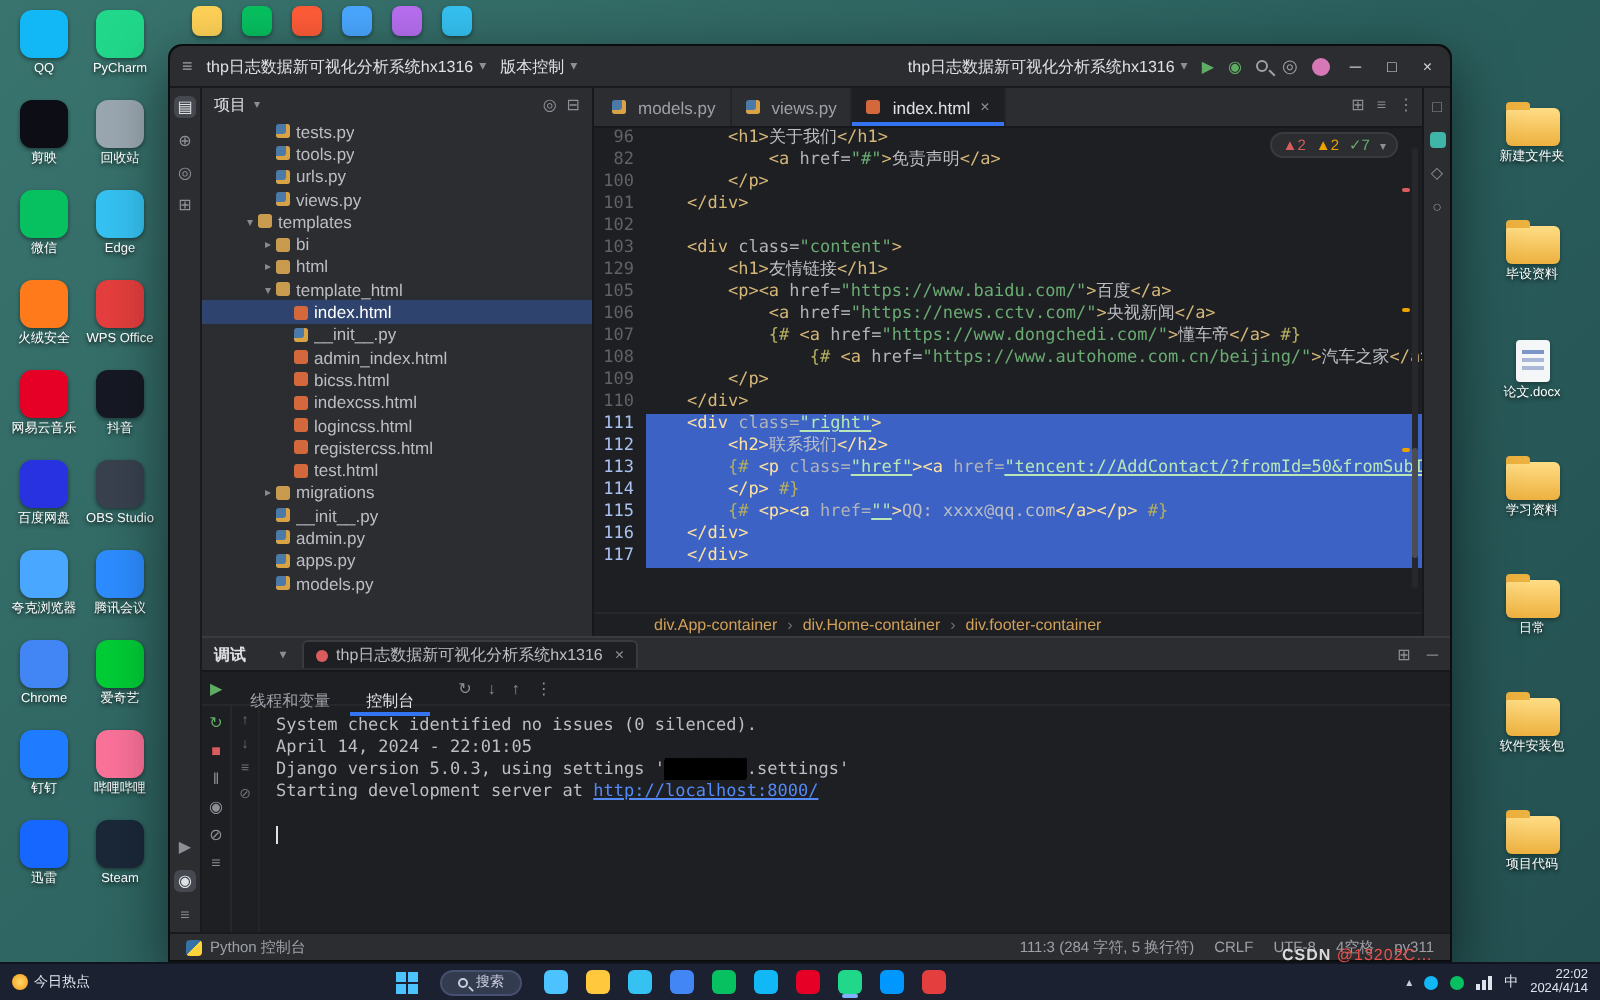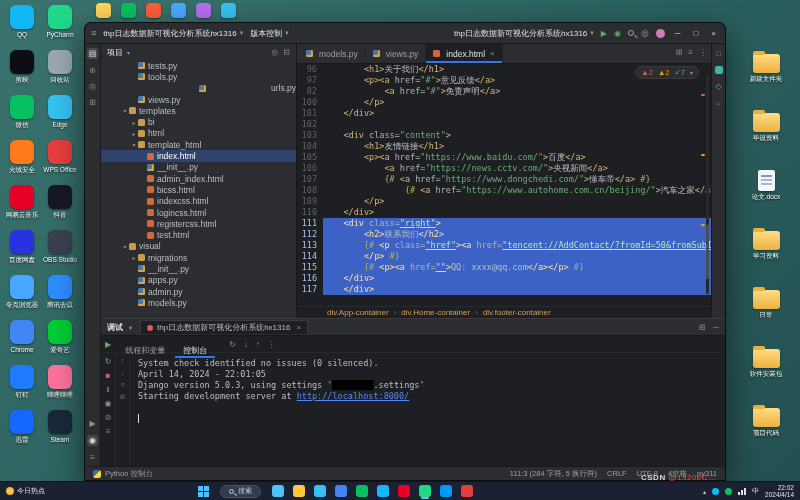--- a/index.html
+++ b/index.html
@@ -86,21 +86,21 @@
 .crumb{color:#d0a059;}
 .bsep{color:#6f7278;}
 
 
 .rstrip{width:14px;flex:none;background:#2b2d30;border-left:1px solid #17181b;display:flex;flex-direction:column;align-items:center;padding-top:5px;gap:8px;color:#8c8f96;font-size:8px;}
 .ai-badge{width:8px;height:8px;border-radius:2px;background:#3fb6a8;}
 
 
 .debug{height:148px;flex:none;background:#1e1f22;border-top:1px solid #393b40;display:flex;flex-direction:column;}
 .dbg-head{height:17px;flex:none;display:flex;align-items:center;gap:8px;padding:0 6px;background:#2b2d30;border-bottom:1px solid #17181b;font-size:8px;color:#dfe1e5;}
-.dbg-title{display:flex;align-items:center;gap:6px;font-weight:bold;}
+.dbg-title{display:flex;align-items:center;gap:17px;font-weight:bold;}
 .sess-tab{display:flex;align-items:center;gap:4px;background:#1e1f22;border:1px solid #393b40;border-bottom:none;border-radius:3px 3px 0 0;padding:1px 6px;color:#bcbec4;max-width:200px;white-space:nowrap;overflow:hidden;}
 .sess-bug{width:6px;height:6px;border-radius:50%;background:#db5c5c;flex:none;}
 .dbg-head-ics{margin-left:auto;display:flex;gap:8px;color:#8c8f96;}
 .dbg-tabs{height:17px;flex:none;display:flex;align-items:center;gap:2px;padding:0 4px;border-bottom:1px solid #26282b;font-size:8px;}
 .dbg-run{color:#5fad65;font-size:8px;margin-right:4px;}
 .dtab{padding:2px 8px;color:#9da0a8;margin-top:12px;}
 .dtab.active{color:#dfe1e5;box-shadow:inset 0 -2px 0 #3574f0;}
 .dbg-tab-ics{margin-left:12px;display:flex;gap:8px;color:#8c8f96;}
 .dbg-body{flex:1;display:flex;min-height:0;}
 .dbg-toolcol{width:15px;flex:none;border-right:1px solid #26282b;display:flex;flex-direction:column;align-items:center;gap:5px;padding-top:4px;font-size:8px;color:#8c8f96;}
@@ -317,21 +317,21 @@
                 <div class="trow" style="padding-left: 29px;">
                   <span class="chev"></span>
                   <span class="fi py"></span>
                   <span class="tlabel">tests.py</span>
                 </div>
                 <div class="trow" style="padding-left: 29px;">
                   <span class="chev"></span>
                   <span class="fi py"></span>
                   <span class="tlabel">tools.py</span>
                 </div>
-                <div class="trow" style="padding-left: 29px; justify-content: space-between;">
+                <div class="trow" style="padding-left: 29px;">
                   <span class="chev"></span>
                   <span class="fi py"></span>
                   <span class="tlabel">urls.py</span>
                 </div>
                 <div class="trow" style="padding-left: 29px;">
                   <span class="chev"></span>
                   <span class="fi py"></span>
                   <span class="tlabel">views.py</span>
                 </div>
                 <div class="trow" style="padding-left: 20px;">
@@ -387,44 +387,39 @@
                 <div class="trow" style="padding-left: 38px;">
                   <span class="chev"></span>
                   <span class="fi html"></span>
                   <span class="tlabel">registercss.html</span>
                 </div>
                 <div class="trow" style="padding-left: 38px;">
                   <span class="chev"></span>
                   <span class="fi html"></span>
                   <span class="tlabel">test.html</span>
                 </div>
-                <div class="trow" style="padding-left: 20px;">
-                  <span class="chev">▾</span>
-                  <span class="fi folder"></span>
-                  <span class="tlabel">visual</span>
-                </div>
                 <div class="trow" style="padding-left: 29px;">
                   <span class="chev">▸</span>
                   <span class="fi folder"></span>
                   <span class="tlabel">migrations</span>
                 </div>
                 <div class="trow" style="padding-left: 29px;">
                   <span class="chev"></span>
                   <span class="fi py"></span>
                   <span class="tlabel">__init__.py</span>
                 </div>
                 <div class="trow" style="padding-left: 29px;">
                   <span class="chev"></span>
                   <span class="fi py"></span>
+                  <span class="tlabel">admin.py</span>
+                </div>
+                <div class="trow" style="padding-left: 29px;">
+                  <span class="chev"></span>
+                  <span class="fi py"></span>
                   <span class="tlabel">apps.py</span>
-                </div>
-                <div class="trow" style="padding-left: 29px;">
-                  <span class="chev"></span>
-                  <span class="fi py"></span>
-                  <span class="tlabel">admin.py</span>
                 </div>
                 <div class="trow" style="padding-left: 29px;">
                   <span class="chev"></span>
                   <span class="fi py"></span>
                   <span class="tlabel">models.py</span>
                 </div>
               </div>
           </div>
 
           <div class="edcol">
@@ -450,45 +445,41 @@
                 <span>⋮</span>
               </span>
             </div>
             <div class="code-wrap">
               <div class="code">
                   <div class="cl">
                     <span class="ln">96</span>
                     <span class="lc"><span class="s-p">        </span><span class="s-tag">&lt;h1&gt;</span><span class="s-txt">关于我们</span><span class="s-tag">&lt;/h1&gt;</span></span>
                   </div>
                   <div class="cl">
-                    <span class="ln">97</span>
-                    <span class="lc"><span class="s-p">        </span><span class="s-tag">&lt;p&gt;</span><span class="s-tag">&lt;a </span><span class="s-attr">href=</span><span class="s-str">"#"</span><span class="s-tag">&gt;</span><span class="s-txt">意见反馈</span><span class="s-tag">&lt;/a&gt;</span></span>
-                  </div>
-                  <div class="cl">
                     <span class="ln">82</span>
                     <span class="lc"><span class="s-p">            </span><span class="s-tag">&lt;a </span><span class="s-attr">href=</span><span class="s-str">"#"</span><span class="s-tag">&gt;</span><span class="s-txt">免责声明</span><span class="s-tag">&lt;/a&gt;</span></span>
                   </div>
                   <div class="cl">
                     <span class="ln">100</span>
                     <span class="lc"><span class="s-p">        </span><span class="s-tag">&lt;/p&gt;</span></span>
                   </div>
                   <div class="cl">
                     <span class="ln">101</span>
                     <span class="lc"><span class="s-p">    </span><span class="s-tag">&lt;/div&gt;</span></span>
                   </div>
                   <div class="cl">
                     <span class="ln">102</span>
                     <span class="lc"><span class="s-p"></span></span>
                   </div>
                   <div class="cl">
                     <span class="ln">103</span>
                     <span class="lc"><span class="s-p">    </span><span class="s-tag">&lt;div </span><span class="s-attr">class=</span><span class="s-str">"content"</span><span class="s-tag">&gt;</span></span>
                   </div>
                   <div class="cl">
-                    <span class="ln">104</span>
+                    <span class="ln">129</span>
                     <span class="lc"><span class="s-p">        </span><span class="s-tag">&lt;h1&gt;</span><span class="s-txt">友情链接</span><span class="s-tag">&lt;/h1&gt;</span></span>
                   </div>
                   <div class="cl">
                     <span class="ln">105</span>
                     <span class="lc"><span class="s-p">        </span><span class="s-tag">&lt;p&gt;</span><span class="s-tag">&lt;a </span><span class="s-attr">href=</span><span class="s-str">"https://www.baidu.com/"</span><span class="s-tag">&gt;</span><span class="s-txt">百度</span><span class="s-tag">&lt;/a&gt;</span></span>
                   </div>
                   <div class="cl">
                     <span class="ln">106</span>
                     <span class="lc"><span class="s-p">            </span><span class="s-tag">&lt;a </span><span class="s-attr">href=</span><span class="s-str">"https://news.cctv.com/"</span><span class="s-tag">&gt;</span><span class="s-txt">央视新闻</span><span class="s-tag">&lt;/a&gt;</span></span>
                   </div>

